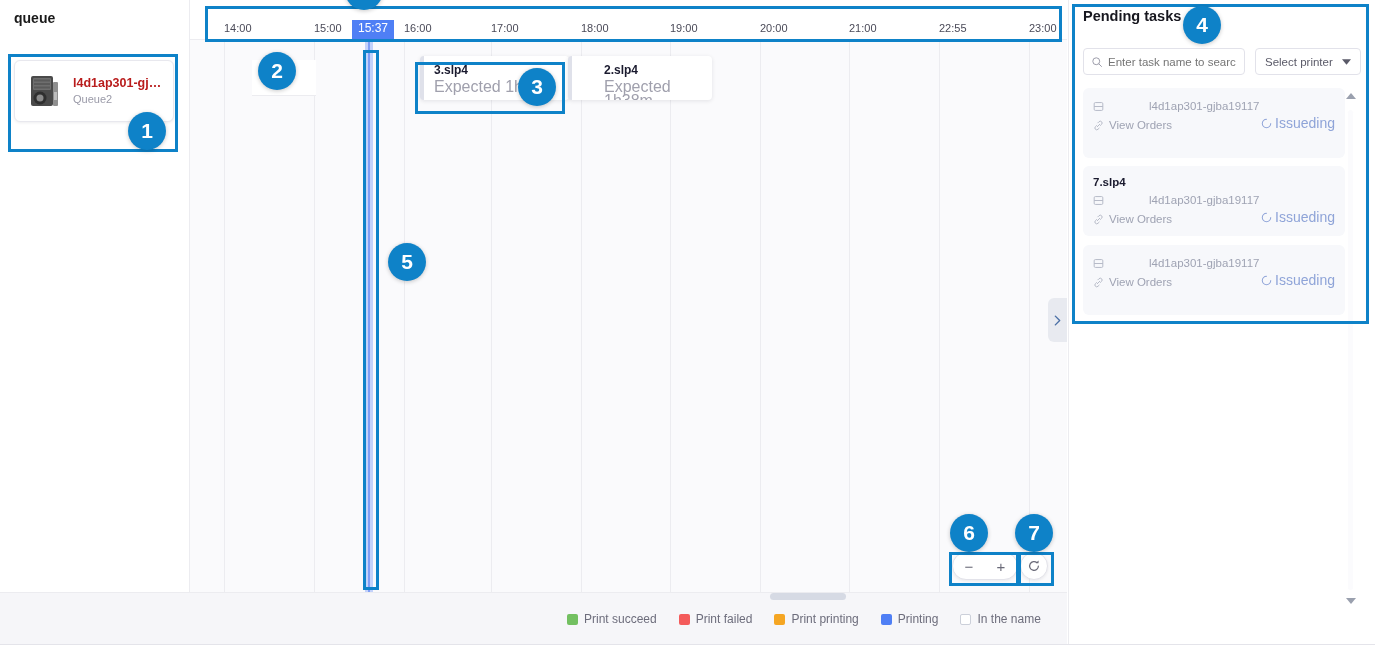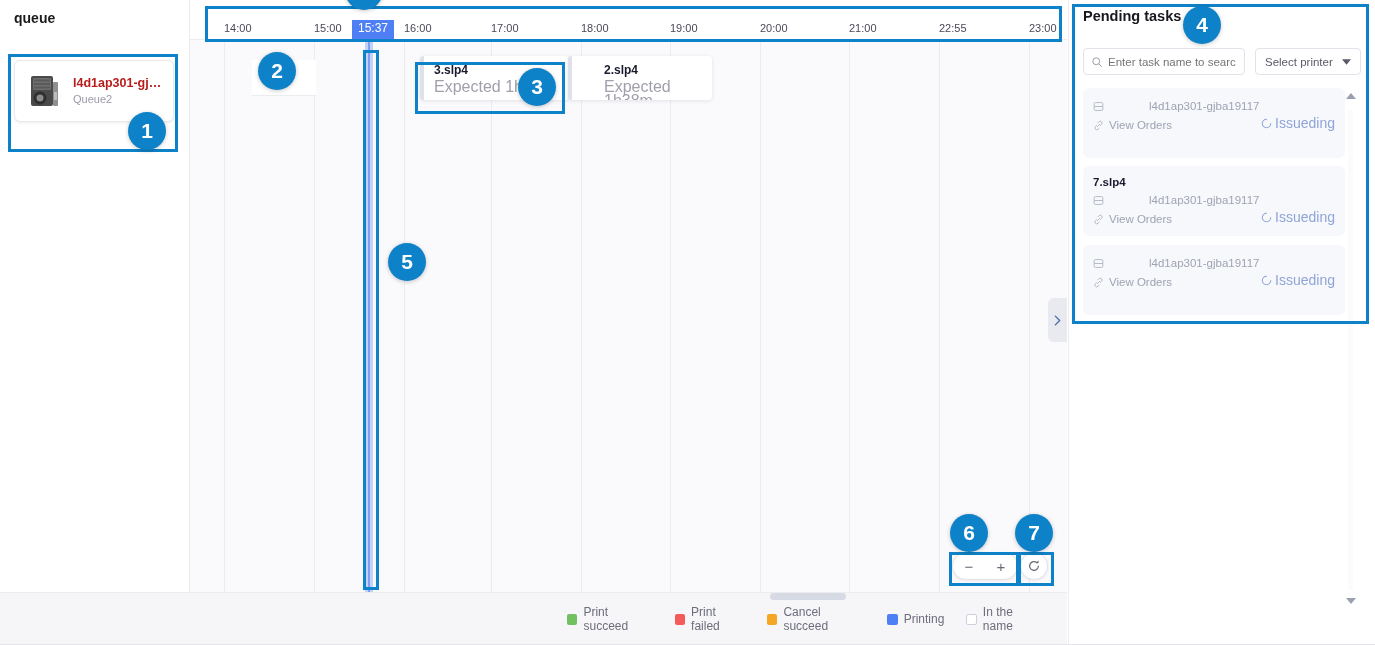--- a/index.html
+++ b/index.html
@@ -253,21 +253,21 @@
     <div class="lg-item">
       <span class="lg-sw" style="background:#73c061"></span>
       <span>Print succeed</span>
     </div>
     <div class="lg-item">
       <span class="lg-sw" style="background:#f45b5b"></span>
       <span>Print failed</span>
     </div>
     <div class="lg-item">
       <span class="lg-sw" style="background:#f5a623"></span>
-      <span>Cancel succeed</span>
+      <span>Print printing</span>
     </div>
     <div class="lg-item">
       <span class="lg-sw" style="background:#4f7ff5"></span>
       <span>Printing</span>
     </div>
     <div class="lg-item">
       <span class="lg-sw" style="background:#ffffff;border:1px solid #ccd0da"></span>
       <span>In the name</span>
     </div>
   </div>

